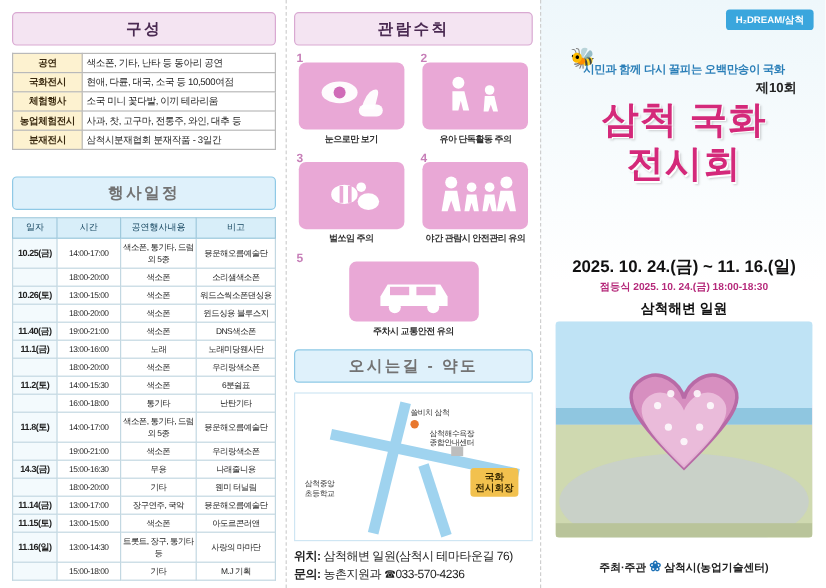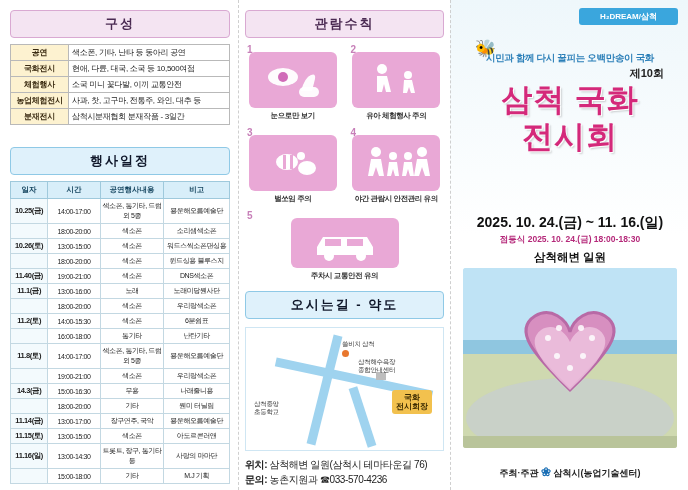--- a/index.html
+++ b/index.html
@@ -26,21 +26,21 @@
     font-weight:bold;
     font-size: 13px;
     color: #4a2a52;
     padding: 4px 0;
     letter-spacing: 2px;
     margin-bottom: 6px;
   }
   .sec-title.blue {
     background: #dff1fb;
     border-color: #8fc9e6;
-    color: #0f172a;
+    color: #737373;
   }
 
   table { border-collapse: collapse; width:100%; }
 
   
   .tbl-comp { font-size: 8px; }
   .tbl-comp td {
     border: 1px solid #b9b9b9;
     padding: 2px 3px;
     vertical-align: middle;
@@ -55,21 +55,21 @@
     letter-spacing: -0.3px;
   }
   .tbl-comp td.v { color:#222; letter-spacing:-0.3px; }
 
   
   .tbl-sch { font-size: 7px; margin-top:2px; }
   .tbl-sch th {
     background: #d8eef9;
     border: 1px solid #9fc9dc;
     color:#15455f;
-    font-weight:bold;
+    font-weight:normal;
     padding: 3px 1px;
     font-size: 7.5px;
   }
   .tbl-sch td {
     border: 1px solid #c3d8e2;
     padding: 2px 1px;
     text-align:center;
     color:#222;
     letter-spacing:-0.4px;
     height: 13px;
@@ -145,21 +145,21 @@
     width:238px; height:490px;
     background: linear-gradient(180deg,#eef7fb 0%, #ffffff 48%, #ffffff 100%);
     position:relative;
     border-left:1px dashed #cfcfcf;
     padding: 8px 10px;
   }
   .hd-logo {
     position:absolute; right:10px; top:8px;
     display:flex; align-items:flex-end; gap:3px;
     background:#3aa6dd; color:#fff; font-size:8px; font-weight:bold;
-    padding:3px 21px; border-radius:3px;
+    padding:3px 8px; border-radius:3px;
   }
   .ribbon {
     position:absolute; top:52px; left:0; width:238px; text-align:center;
     font-size: 9.5px; color:#2b7fb8; font-weight:bold; letter-spacing:-0.3px;
   }
   .bee { position:absolute; left:24px; top:38px; font-size:17px; }
   .ed { position:absolute; right:24px; top:66px; font-size:11px; color:#222; font-weight:bold;}
   .ptitle {
     position:absolute; top:82px; left:0; width:238px; text-align:center;
     font-size: 31px; font-weight:bold; color:#d4297a;
@@ -203,21 +203,21 @@
         <tr>
           <td class="k">공연</td>
           <td class="v">색소폰, 기타, 난타 등 동아리 공연</td>
         </tr>
         <tr>
           <td class="k">국화전시</td>
           <td class="v">현애, 다륜, 대국, 소국 등 10,500여점</td>
         </tr>
         <tr>
           <td class="k">체험행사</td>
-          <td class="v">소국 미니 꽃다발, 이끼 교통안전</td>
+          <td class="v">소국 미니 꽃다발, 이끼 테라리움</td>
         </tr>
         <tr>
           <td class="k">농업체험전시</td>
           <td class="v">사과, 찻, 고구마, 전통주, 와인, 대추 등</td>
         </tr>
         <tr>
           <td class="k">분재전시</td>
           <td class="v">삼척시분재협회 분재작품 - 3일간</td>
         </tr>
       </tbody>
@@ -371,21 +371,21 @@
       <div class="rule">
         <div class="num">2</div>
         <div class="art">
           <svg width="72" height="46" viewBox="0 0 72 46">
             <circle cx="22" cy="12" r="5" fill="#fff"></circle>
             <path d="M17 19 h10 l4 16 h-5 l-2 -8 -2 8 h-5 z" fill="#fff"></path>
             <circle cx="48" cy="18" r="4" fill="#fff"></circle>
             <path d="M44 23 h8 l3 13 h-4 l-2 -6 -2 6 h-4 z" fill="#fff"></path>
           </svg>
         </div>
-        <div class="cap">유아 체험행사 주의</div>
+        <div class="cap">유아 단독활동 주의</div>
       </div>
 
       <div class="rule">
         <div class="num">3</div>
         <div class="art">
           <svg width="72" height="46" viewBox="0 0 72 46">
             <ellipse cx="30" cy="22" rx="11" ry="8" fill="#fff"></ellipse>
             <rect x="26" y="15" width="3" height="14" fill="#e9a8d6"></rect>
             <rect x="33" y="15" width="3" height="14" fill="#e9a8d6"></rect>
             <circle cx="44" cy="16" r="4" fill="#fff"></circle>

